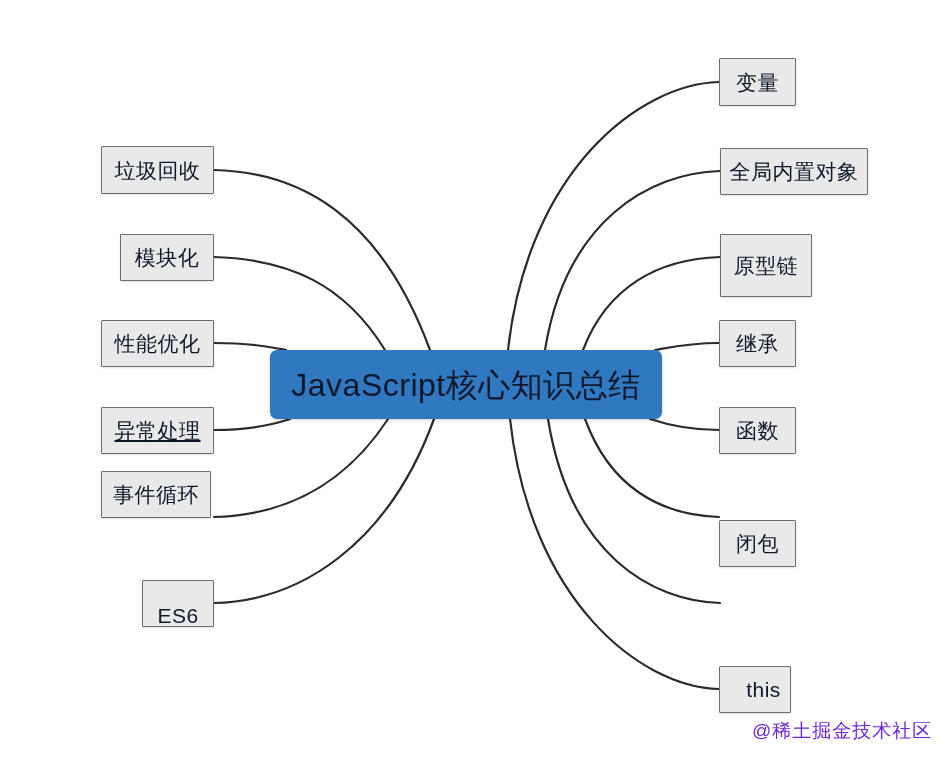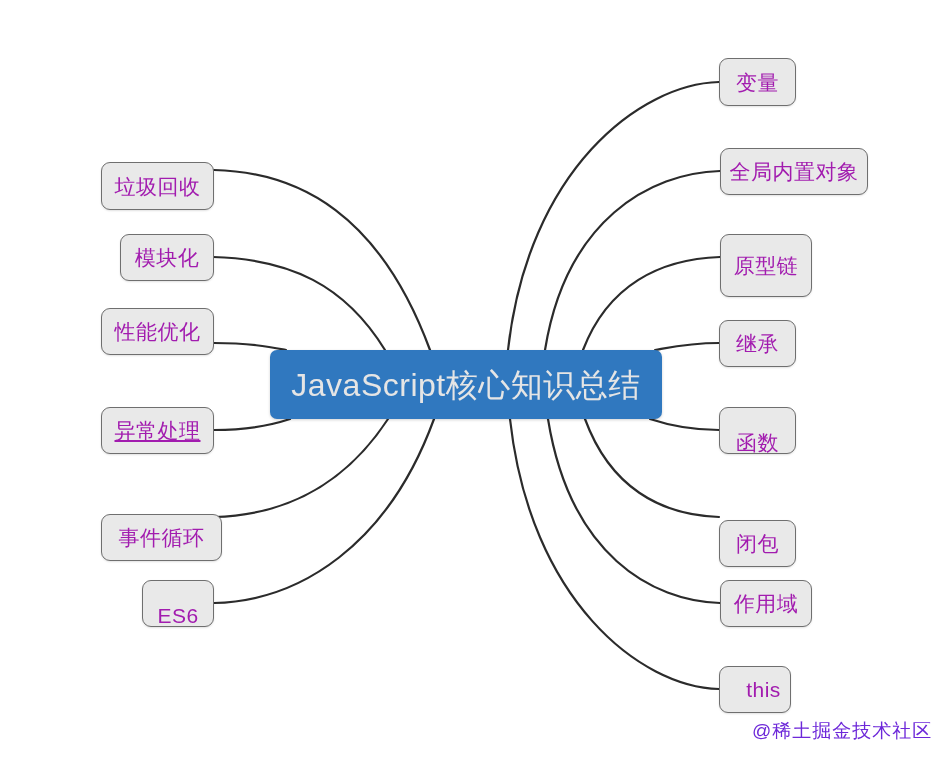--- a/index.html
+++ b/index.html
@@ -29,46 +29,46 @@
     fill: none;
     stroke: #2b2b2b;
     stroke-width: 2.2;
     stroke-linecap: round;
   }
   .node {
     position: absolute;
     box-sizing: border-box;
     background: #e9e9e9;
     border: 1.6px solid #6f6f6f;
-    border-radius: 9px;
+    border-radius: 1px;
     display: flex;
     align-items: center;
     justify-content: center;
-    color: #a21caf;
+    color: #0f172a;
     font-size: 21px;
     letter-spacing: 0.5px;
     white-space: nowrap;
     box-shadow: 0 1px 2px rgba(0,0,0,0.12);
   }
   .node-label {
     display: block;
     line-height: 1;
   }
   #center-node {
     position: absolute;
     left: 270px;
     top: 350px;
     width: 392px;
     height: 69px;
     background: #3078bf;
     border-radius: 7px;
     display: flex;
     align-items: center;
     justify-content: center;
-    color: #e5e5e5;
+    color: #0f172a;
     font-size: 32px;
     letter-spacing: 0.5px;
     white-space: nowrap;
     box-shadow: 0 1px 3px rgba(0,0,0,0.18);
   }
   #watermark {
     position: absolute;
     left: 752px;
     top: 718px;
     font-size: 19px;
@@ -95,33 +95,33 @@
     <path class="edge" d="M 719,82 C 640,84 528,170 508,350"></path>
     <path class="edge" d="M 720,171 C 650,173 566,220 545,350"></path>
     <path class="edge" d="M 720,257 C 660,259 608,285 583,350"></path>
     <path class="edge" d="M 719,343 C 690,343 672,347 655,350"></path>
     <path class="edge" d="M 719,430 C 690,430 668,425 650,419"></path>
     <path class="edge" d="M 719,517 C 660,515 610,487 585,419"></path>
     <path class="edge" d="M 720,603 C 652,601 570,555 548,419"></path>
     <path class="edge" d="M 719,689 C 640,687 530,600 510,419"></path>
   </svg>
 
-  <div class="node" style="left:101px; top:162px; width:113px; height:48px;text-align:right;">
+  <div class="node" style="left:101px; top:146px; width:113px; height:48px;text-align:right;">
     <span class="node-label">垃圾回收</span>
   </div>
   <div class="node" style="left:120px; top:234px; width:94px; height:47px;">
     <span class="node-label">模块化</span>
   </div>
-  <div class="node" style="left:101px; top:308px; width:113px; height:47px;">
+  <div class="node" style="left:101px; top:320px; width:113px; height:47px;">
     <span class="node-label">性能优化</span>
   </div>
   <div class="node" style="left:101px; top:407px; width:113px; height:47px;text-decoration:underline;">
     <span class="node-label">异常处理</span>
   </div>
-  <div class="node" style="left:101px; top:514px; width:121px; height:47px;">
+  <div class="node" style="left:101px; top:471px; width:110px; height:47px;">
     <span class="node-label">事件循环</span>
   </div>
   <div class="node" style="left:142px; top:580px; width:72px; height:47px;align-items:flex-end;">
     <span class="node-label">ES6</span>
   </div>
 
   <div id="center-node">
     <span class="node-label">JavaScript核心知识总结</span>
   </div>
 
@@ -130,28 +130,25 @@
   </div>
   <div class="node" style="left:720px; top:148px; width:148px; height:47px;">
     <span class="node-label">全局内置对象</span>
   </div>
   <div class="node" style="left:720px; top:234px; width:92px; height:63px;">
     <span class="node-label">原型链</span>
   </div>
   <div class="node" style="left:719px; top:320px; width:77px; height:47px;">
     <span class="node-label">继承</span>
   </div>
-  <div class="node" style="left:719px; top:407px; width:77px; height:47px;align-items:flex-end;">
+  <div class="node" style="left:719px; top:407px; width:77px; height:47px;">
     <span class="node-label">函数</span>
   </div>
   <div class="node" style="left:719px; top:494px; width:77px; height:47px;margin-top:26px;">
     <span class="node-label">闭包</span>
-  </div>
-  <div class="node" style="left:720px; top:580px; width:92px; height:47px;">
-    <span class="node-label">作用域</span>
   </div>
   <div class="node" style="left:719px; top:666px; width:72px; height:47px;padding-left:17px;">
     <span class="node-label">this</span>
   </div>
 
   <div id="watermark">@稀土掘金技术社区</div>
 
 </div>
 
 </body></html>

